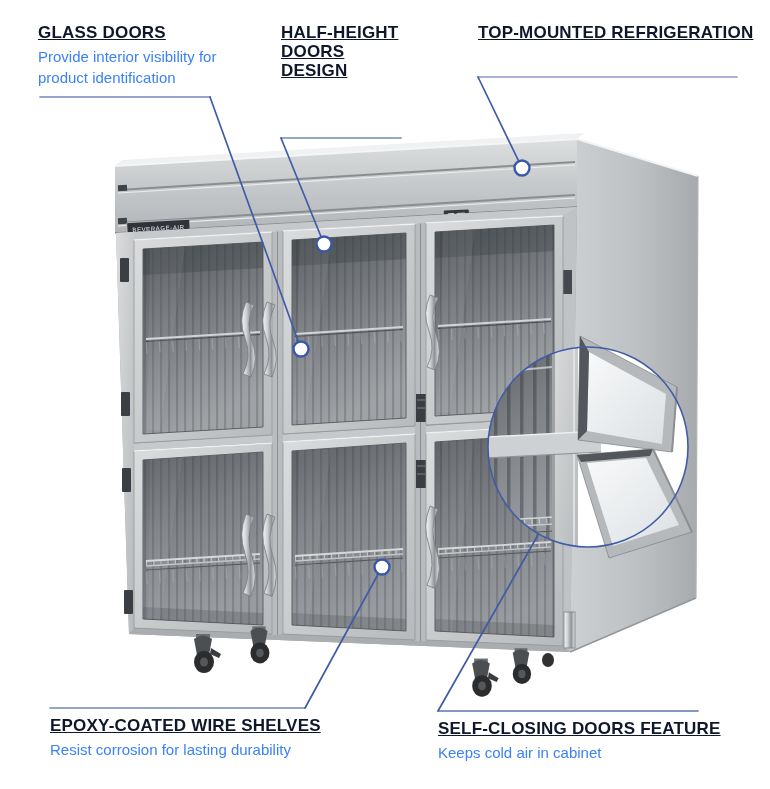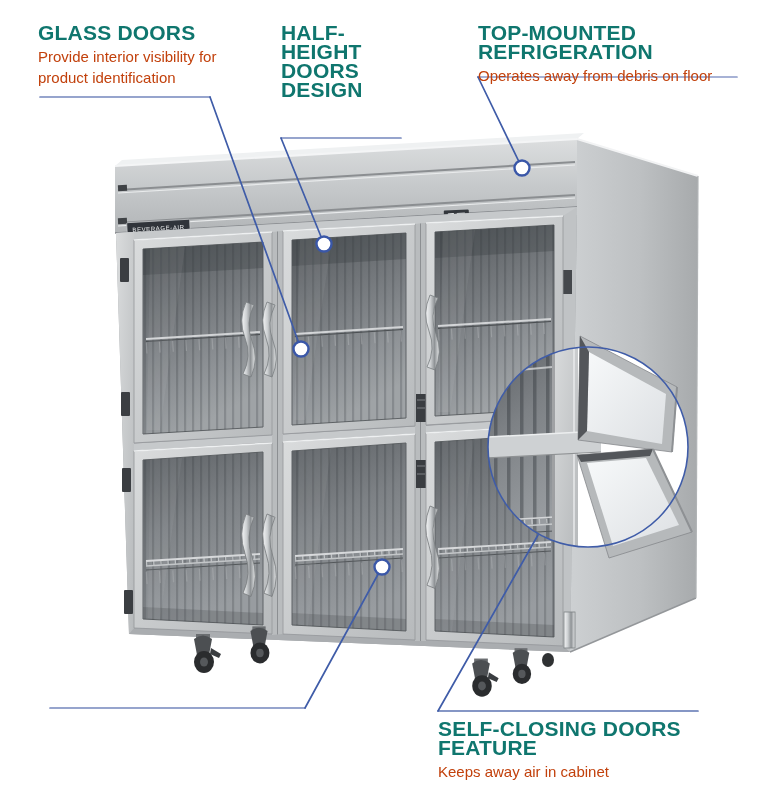--- a/index.html
+++ b/index.html
@@ -3,24 +3,24 @@
 <meta charset="utf-8">
 <style>
   html,body{margin:0;padding:0;background:#ffffff;}
   .stage{
     position:relative;width:770px;height:789px;overflow:hidden;background:#ffffff;
     font-family:"Liberation Sans", sans-serif;
   }
   .stage svg{position:absolute;left:0;top:0;}
   .callout{position:absolute;}
   .callout-title{
-    font-weight:bold;font-size:21px;line-height:19px;color:#0f766e;letter-spacing:.2px;
+    font-weight:bold;font-size:17px;line-height:19px;color:#0f172a;letter-spacing:.2px;text-decoration:underline;
   }
   .callout-desc{
-    margin-top:4px;font-size:15px;line-height:21px;color:#c2410c;
+    margin-top:4px;font-size:15px;line-height:21px;color:#3b82f6;
   }
 </style>
 </head>
 <body>
 
 <div class="stage">
 
 <svg width="770" height="789" viewBox="0 0 770 789">
   <defs>
     <linearGradient id="gLouver" x1="0" y1="0" x2="0" y2="1">
@@ -317,22 +317,25 @@
   <div class="callout-title">GLASS DOORS</div>
   <div class="callout-desc">Provide interior visibility for product identification</div>
 </div>
 
 <div class="callout" style="left:281px; top:23px; width:126px;">
   <div class="callout-title">HALF-HEIGHT DOORS DESIGN</div>
 </div>
 
 <div class="callout" style="left:478px; top:23px; width:285px;">
   <div class="callout-title">TOP-MOUNTED REFRIGERATION</div>
-  <div class="callout-desc">Operates away from debris on floor</div>
-</div>
-
+</div>
+
+<div class="callout" style="left:50px; top:716px; width:292px;">
+  <div class="callout-title">EPOXY-COATED WIRE SHELVES</div>
+  <div class="callout-desc">Resist corrosion for lasting durability</div>
+</div>
 
 <div class="callout" style="left:438px; top:719px; width:292px;">
   <div class="callout-title">SELF-CLOSING DOORS FEATURE</div>
-  <div class="callout-desc">Keeps away air in cabinet</div>
+  <div class="callout-desc">Keeps cold air in cabinet</div>
 </div>
 
 </div>
 
 </body></html>

